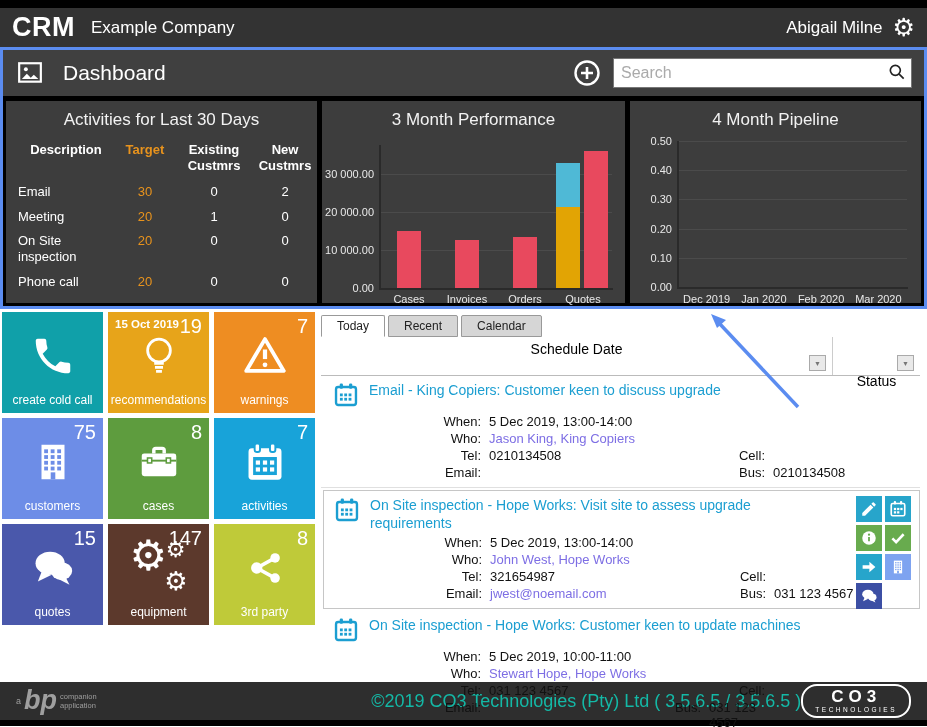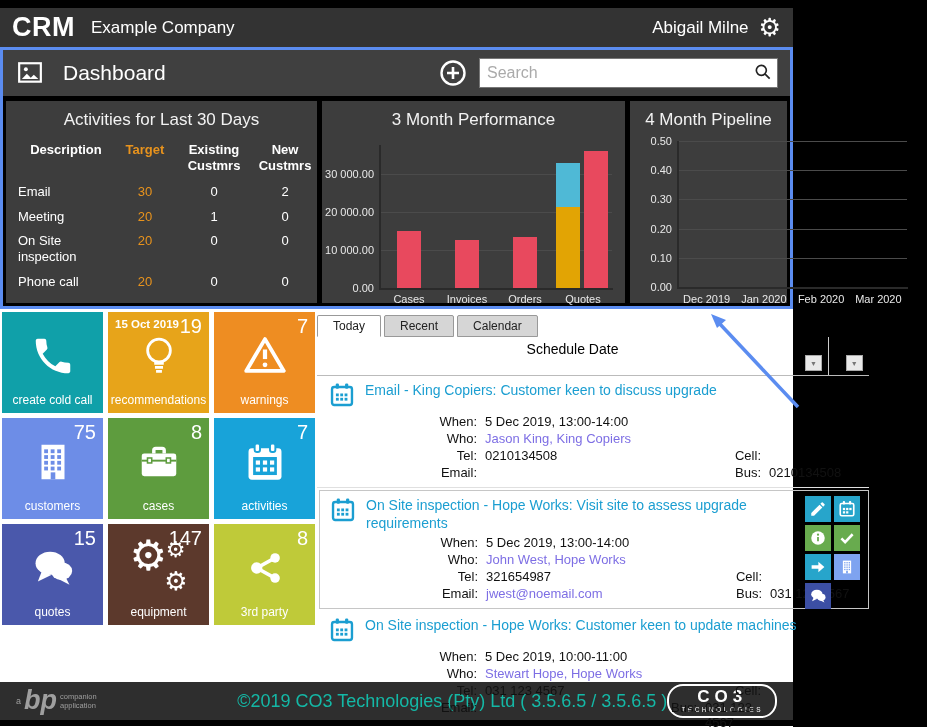--- a/index.html
+++ b/index.html
@@ -1,17 +1,17 @@
 <!DOCTYPE html>
 <html><head>
 <meta charset="utf-8">
 <style>
   html,body{margin:0;padding:0;background:#000;}
   body{width:927px;height:727px;font-family:"Liberation Sans",sans-serif;overflow:hidden;}
-  .page{position:relative;width:793px;height:727px;background:#fff;}
+  .page{position:relative;width:927px;height:727px;background:#fff;}
   
   .topbar{height:47px;box-sizing:border-box;background:#333;border-top:8px solid #000;
           display:flex;align-items:center;padding:0 12px;color:#fff;}
   .logo{font-size:27px;font-weight:800;letter-spacing:.5px;}
   .company{font-size:17px;margin-left:16px;}
   .spacer{flex:1;}
   .user{font-size:17px;margin-right:10px;}
   .gear{font-size:25px;line-height:1;cursor:pointer;}
   
   .top-region{border:3px solid #5b8cf0;background:#8b5cf6;}
@@ -54,21 +54,21 @@
   .t-icon{position:absolute;top:44%;left:50%;transform:translate(-50%,-50%);display:flex;}
   .t-label{position:absolute;bottom:6px;width:100%;text-align:center;font-size:12px;}
   .content{flex:1;position:relative;padding:4px 0 0 2px;box-sizing:border-box;}
   .tabs{display:flex;margin:2px 0 0 0;}
   .tab{background:#d6d6d6;border:1px solid #999;padding:3px 15px 3px;font-size:12px;color:#222;
        margin-right:3px;border-radius:2px 2px 0 0;cursor:pointer;}
   .tab.active{background:#fff;border-bottom:1px solid #fff;}
   .gridhead{display:flex;border-bottom:1px solid #bbb;height:38px;margin-right:7px;}
   .col-sd{width:512px;border-right:1px solid #ccc;position:relative;text-align:center;
           font-size:14px;padding-top:4px;box-sizing:border-box;}
-  .col-st{flex:1;position:relative;text-align:center;font-size:14px;padding-top:4px;}
+  .col-st{flex:1;position:relative;text-align:center;font-size:14px;padding-top:4px;margin-top:32px;}
   .filter-btn{position:absolute;right:6px;bottom:4px;width:17px;height:16px;font-size:7px;color:#777;
               background:#e9e9e9;border:1px solid #aaa;padding:0;line-height:1;cursor:pointer;}
   .entry{position:relative;padding:6px 8px 7px 12px;border-bottom:1px solid #e0e0e0;
          font-size:13px;margin-right:7px;color:#111;}
   .entry.selected{border:1px solid #c6c6c6;margin:2px 7px 2px 2px;padding-left:10px;}
   .e-head{display:flex;gap:10px;align-items:flex-start;}
   .e-title{color:#1b9ed1;font-size:14px;line-height:1.25;cursor:pointer;}
   .e-fields{display:grid;grid-template-columns:148px 212px 56px auto;column-gap:8px;row-gap:2px;margin-top:3px;}
   .fl{text-align:right;}
   .link{color:#7d6ee4;cursor:pointer;}

